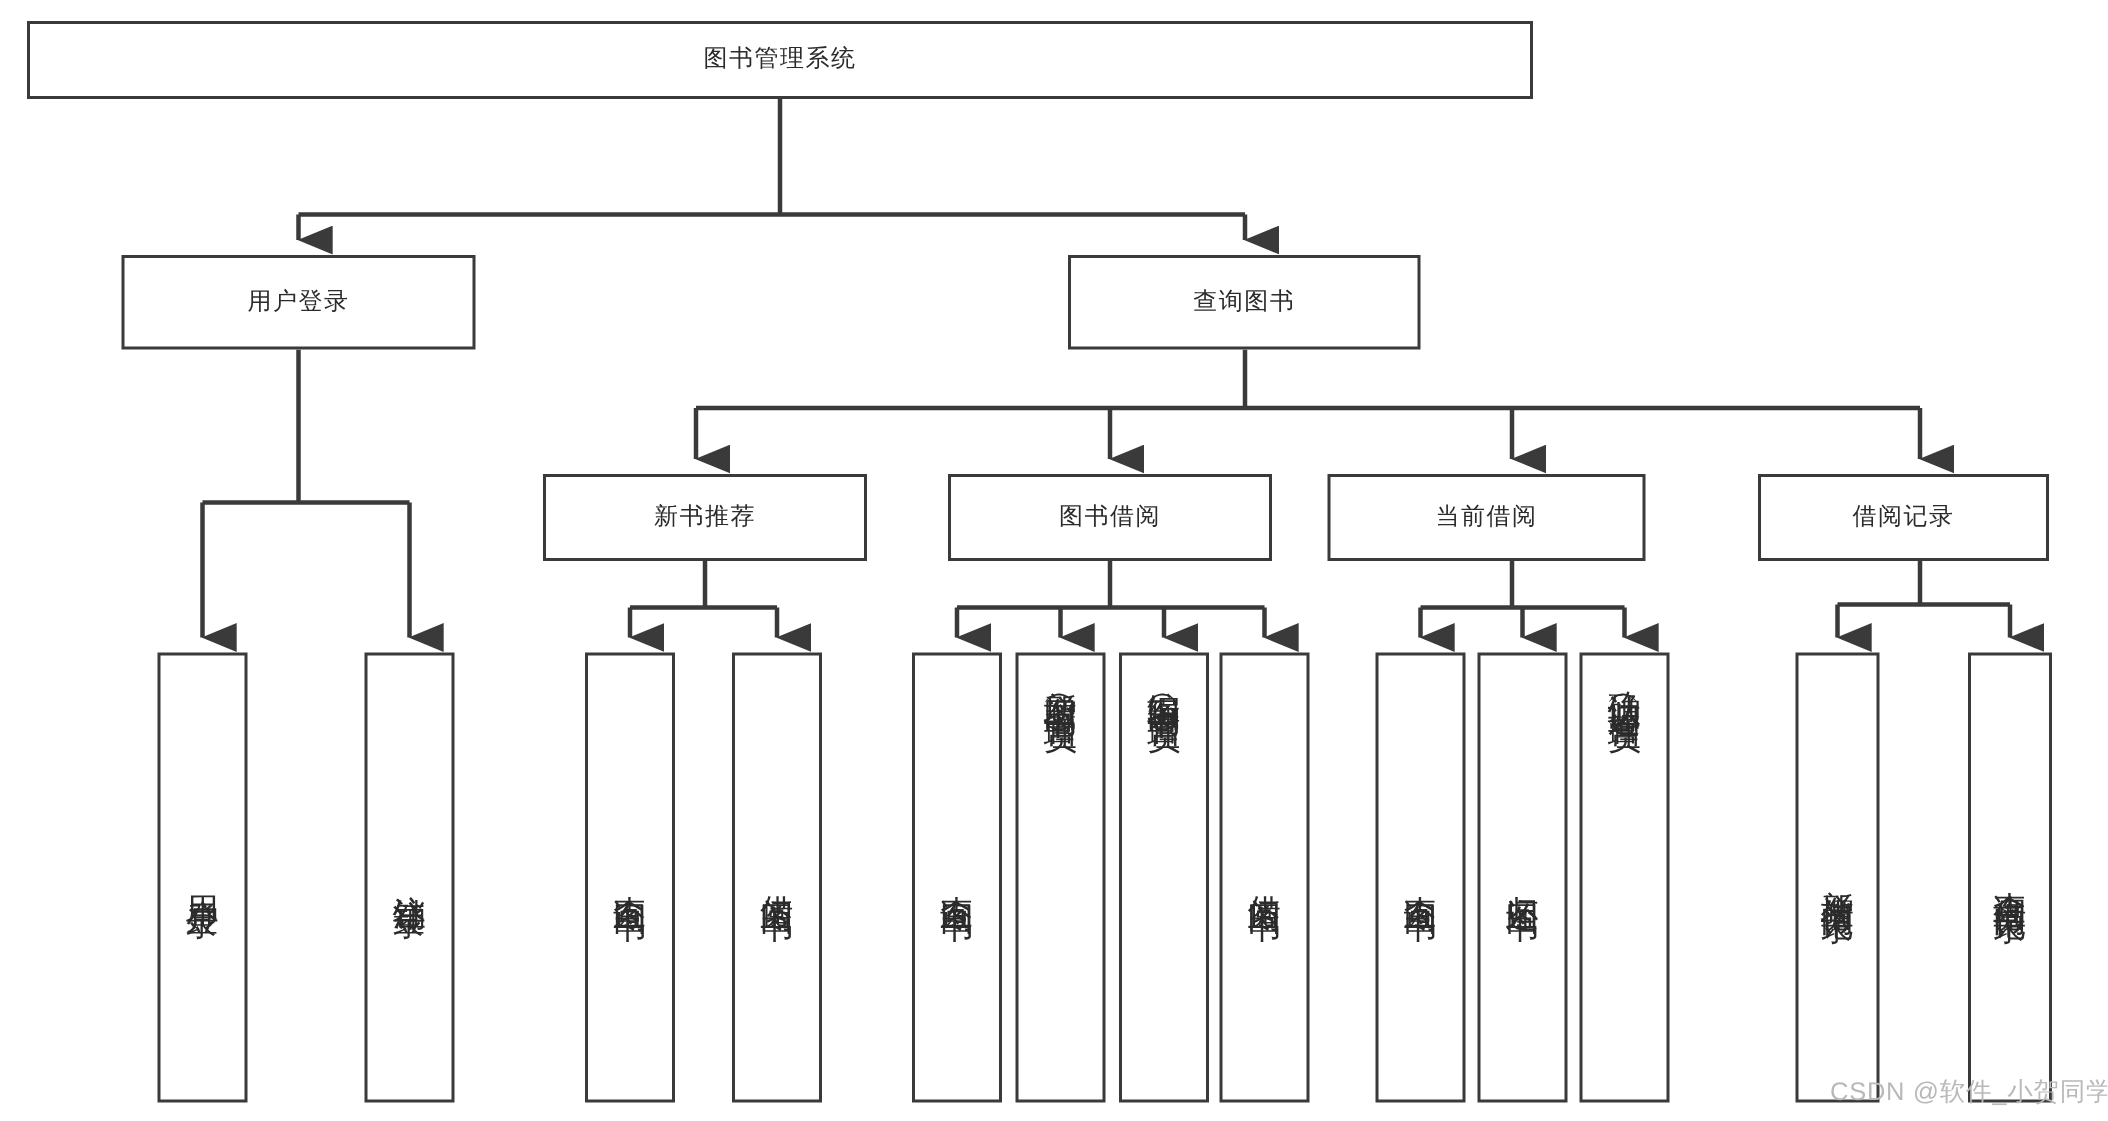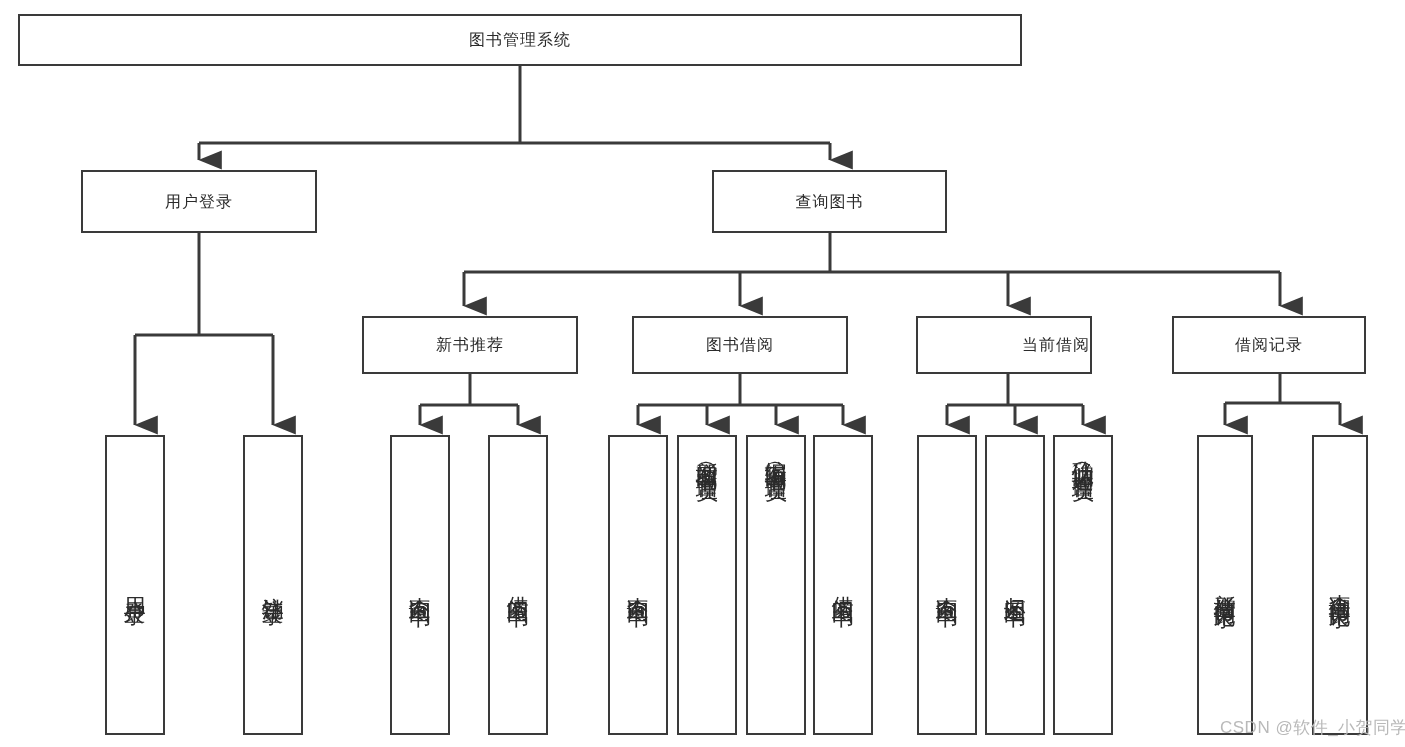--- a/index.html
+++ b/index.html
@@ -139,21 +139,21 @@
   </div>
 
   <div class="node horiz" style="left:632px; top:316px; width:216px; height:58px;">
     <span class="node-label">图书借阅</span>
   </div>
 
   <div class="node horiz" style="left:362px; top:316px; width:216px; height:58px;">
     <span class="node-label">新书推荐</span>
   </div>
 
-  <div class="node horiz" style="left:916px; top:316px; width:176px; height:58px;justify-content:flex-end;">
+  <div class="node horiz" style="left:885px; top:316px; width:212px; height:58px;">
     <span class="node-label">当前借阅</span>
   </div>
 
   <div class="node horiz" style="left:1172px; top:316px; width:194px; height:58px;">
     <span class="node-label">借阅记录</span>
   </div>
 
   <div class="node vert centered" style="left:105px; top:435px; width:60px; height:300px;">
     <span class="node-label">用户登录</span>
   </div>

